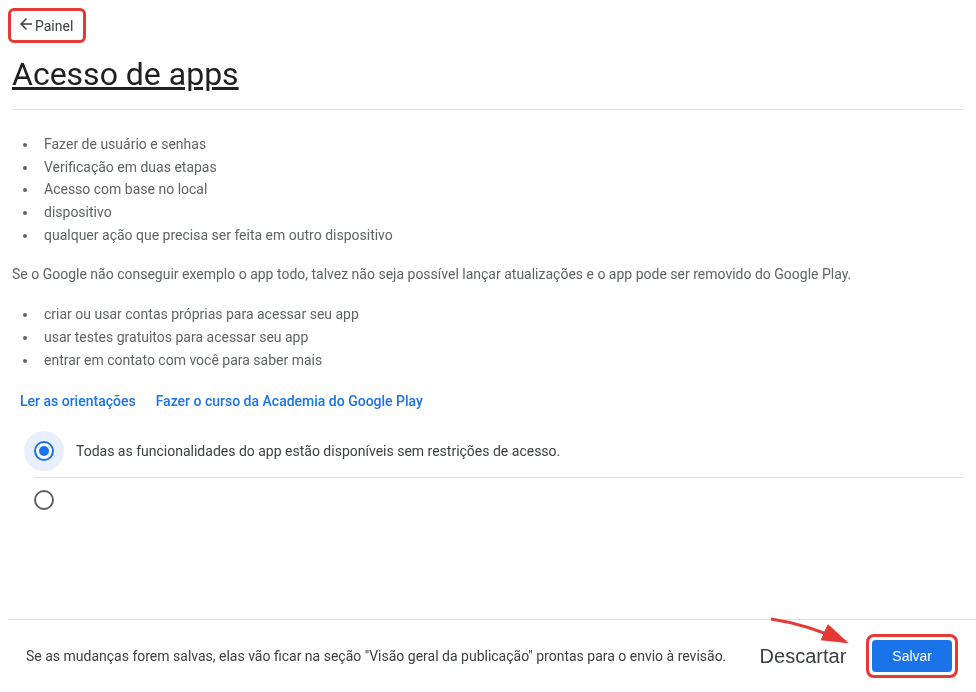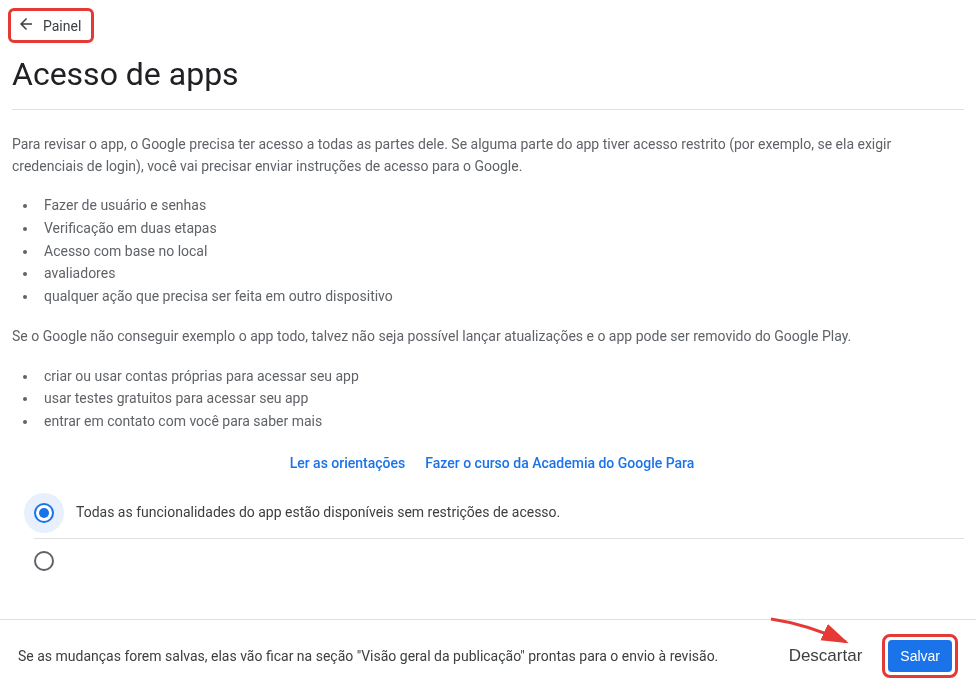--- a/index.html
+++ b/index.html
@@ -12,39 +12,39 @@
       background: #fff;
       color: #202124;
       width: 976px;
       height: 692px;
       position: relative;
       overflow: hidden;
     }
     .back-link {
       display: inline-flex;
       align-items: center;
-      gap: 8px;
       padding: 4px 10px 4px 6px;
       margin: 8px 0 0 8px;
       cursor: pointer;
       color: #3c4043;
       font-size: 14px;
       border: 3px solid #e53935;
       border-radius: 6px;
     }
     .back-link svg {
       width: 18px;
       height: 18px;
       fill: #3c4043;
     }
     .page-title {
       font-size: 32px;
       font-weight: 400;
       color: #202124;
       margin: 12px 0 16px 12px;
+      text-decoration: underline;
     }
     .divider {
       border: none;
       border-top: 1px solid #e0e0e0;
       margin: 0 12px 24px 12px;
     }
     .content {
       padding: 0 12px;
       font-size: 14px;
       color: #5f6368;
@@ -67,35 +67,34 @@
       color: #5f6368;
       padding-left: 6px;
     }
     .note {
       margin-bottom: 18px;
     }
     .links-row {
       display: flex;
       gap: 20px;
       margin: 20px 0 16px 8px;
-      justify-content: center;
     }
     .links-row a {
       color: #1a73e8;
       font-weight: 500;
       text-decoration: none;
       font-size: 14px;
       cursor: pointer;
     }
     .radio-group {
       margin-top: 8px;
     }
     .radio-option {
       display: flex;
-      align-items: center;
+      align-items: flex-start;
       gap: 22px;
       padding: 12px 0 14px 22px;
     }
     .radio-sep {
       border: none;
       border-top: 1px solid #e0e0e0;
       margin: 0 0 0 22px;
     }
     .radio-circle {
       width: 20px;
@@ -138,49 +137,49 @@
       border-radius: 50%;
       background: #1a73e8;
     }
     .radio-label {
       color: #3c4043;
       font-size: 14px;
     }
     .footer {
       position: absolute;
       bottom: 0;
-      left: 0;
+      left: 8px;
       right: 0;
       border-top: 1px solid #e0e0e0;
       background: #fff;
       display: flex;
       align-items: center;
       padding: 14px 18px;
     }
     .footer-text {
       flex: 1;
       font-size: 14px;
       color: #3c4043;
     }
     .btn-text {
       background: none;
       border: none;
       color: #3c4043;
-      font-size: 17px;
+      font-size: 20px;
       font-weight: 500;
       cursor: pointer;
       padding: 8px 14px;
     }
     .btn-primary {
       background: #1a73e8;
       color: #fff;
       border: none;
       font-size: 14px;
       font-weight: 500;
-      padding: 8px 12px;
+      padding: 8px 20px;
       border-radius: 4px;
       cursor: pointer;
     }
     .save-highlight {
       border: 3px solid #e53935;
       border-radius: 8px;
       padding: 3px;
       margin-left: 6px;
       display: inline-flex;
     }
@@ -203,41 +202,40 @@
       </svg>
   </span>
   <span>Painel</span>
 </div>
 
 <h1 class="page-title">Acesso de apps</h1>
 
 <hr class="divider">
 
 <div class="content">
-  <p class="intro">Para revisar o app, o Google precisa ter acesso a todas as partes dele. Se alguma parte do app tiver acesso restrito (por exemplo, se ela exigir credenciais de login), você vai precisar enviar instruções de acesso para o Google.</p>
 
   <ul class="bullets">
     <li>Fazer de usuário e senhas</li>
     <li>Verificação em duas etapas</li>
     <li>Acesso com base no local</li>
-    <li>avaliadores</li>
+    <li>dispositivo</li>
     <li>qualquer ação que precisa ser feita em outro dispositivo</li>
   </ul>
 
   <p class="note">Se o Google não conseguir exemplo o app todo, talvez não seja possível lançar atualizações e o app pode ser removido do Google Play.</p>
 
   <ul class="bullets">
     <li>criar ou usar contas próprias para acessar seu app</li>
     <li>usar testes gratuitos para acessar seu app</li>
     <li>entrar em contato com você para saber mais</li>
   </ul>
 
   <div class="links-row">
     <a>Ler as orientações</a>
-    <a>Fazer o curso da Academia do Google Para</a>
+    <a>Fazer o curso da Academia do Google Play</a>
   </div>
 
   <div class="radio-group">
     <div class="radio-option">
       <div class="radio-circle">
         <div class="radio-halo"></div>
         <div class="radio-outer selected">
             <div class="radio-inner"></div>
           </div>
       </div>

